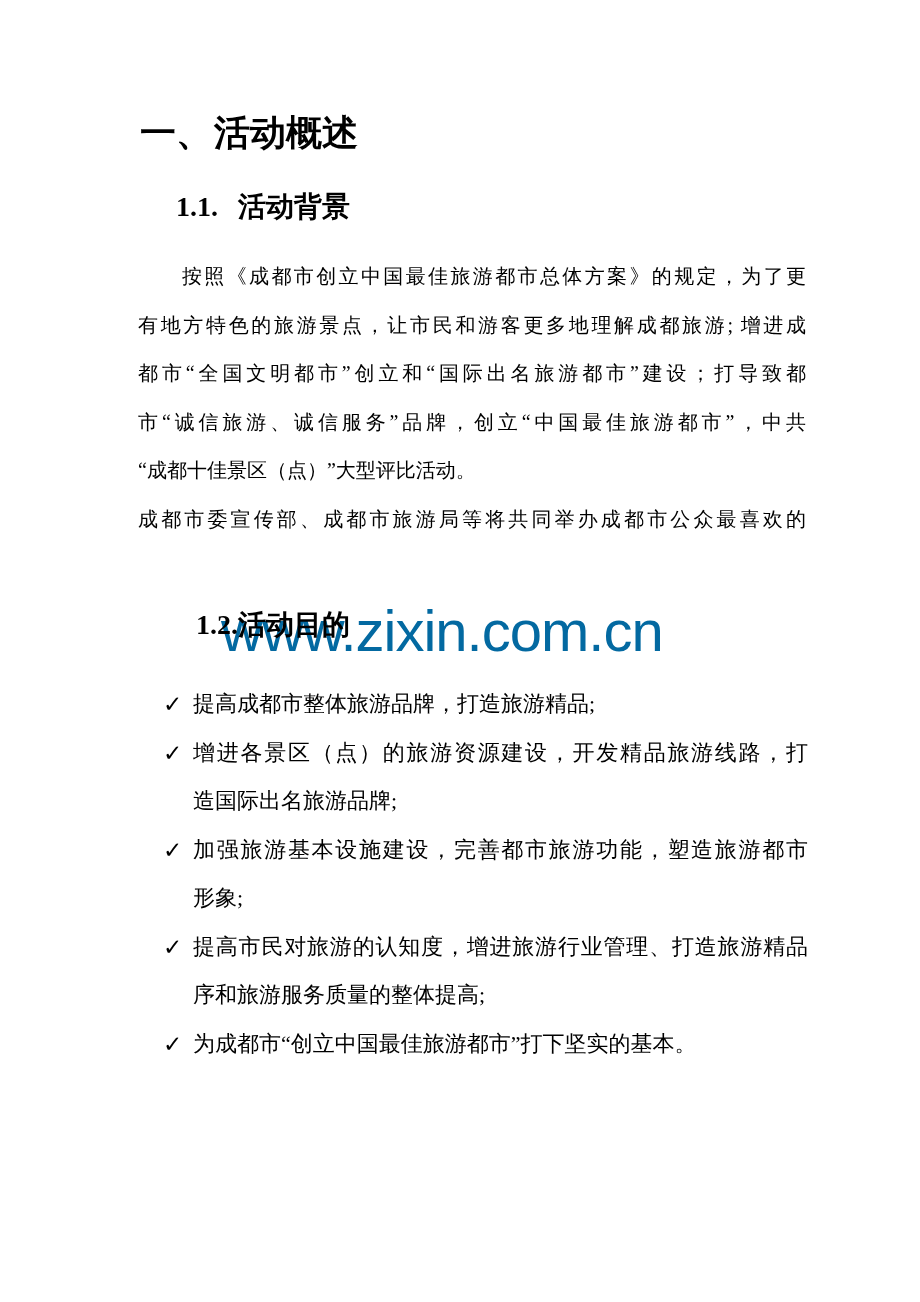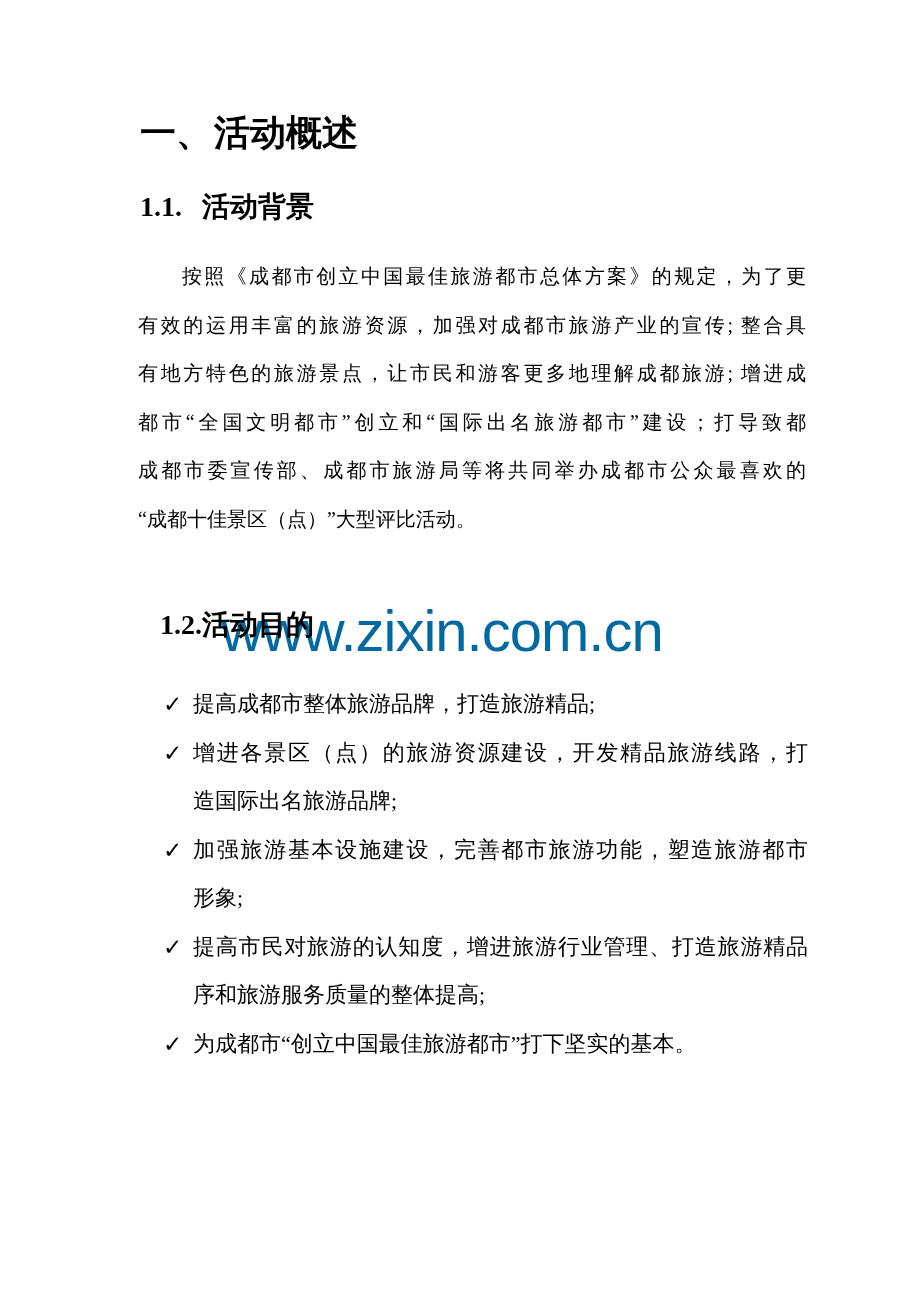--- a/index.html
+++ b/index.html
@@ -39,21 +39,21 @@
     position: absolute;
     left: 140px;
     margin: 0;
     font-size: 28px;
     font-weight: bold;
     line-height: 38px;
     white-space: nowrap;
   }
   .h2-background { top: 188px; }
   .h2-purpose   { top: 606px; text-align: right; }
-  .h2-num { display: inline-block; min-width: 62px; }
+  .h2-num { display: inline-block; min-width: 62px; margin-left: 36px; }
   .para {
     position: absolute;
     left: 138px;
     top: 252px;
     width: 668px;
     font-size: 20px;
     line-height: 48.5px;
   }
   .pline { white-space: normal; }
   .jlast { text-align: justify; text-align-last: justify; }
@@ -83,25 +83,25 @@
 <div class="page">
 
   <div class="watermark">www.zixin.com.cn</div>
 
   <h1 class="h1"><span class="h1-num">一、</span><span>活动概述</span></h1>
 
   <h2 class="h2 h2-background"><span class="h2-num">1.1.</span><span>活动背景</span></h2>
 
   <div class="para">
     <div class="pline jlast indent">按照《成都市创立中国最佳旅游都市总体方案》的规定，为了更</div>
-    <div class="pline jlast">有效的运用丰富的旅游资源，加强对成都市旅游产业的宣传; 整合具</div>
     <div class="pline jlast">有地方特色的旅游景点，让市民和游客更多地理解成都旅游; 增进成</div>
     <div class="pline jlast">都市“全国文明都市”创立和“国际出名旅游都市”建设；打导致都</div>
+    <div class="pline jlast">市“诚信旅游、诚信服务”品牌，创立“中国最佳旅游都市”，中共</div>
+    <div class="pline">“成都十佳景区（点）”大型评比活动。</div>
     <div class="pline jlast">成都市委宣传部、成都市旅游局等将共同举办成都市公众最喜欢的</div>
-    <div class="pline">“成都十佳景区（点）”大型评比活动。</div>
   </div>
 
   <h2 class="h2 h2-purpose"><span class="h2-num">1.2.</span><span>活动目的</span></h2>
 
   <div class="list">
 
     <div class="li">
       <span class="check">✓</span>
       <div class="li-body">
         <div class="pline">提高成都市整体旅游品牌，打造旅游精品;</div>

